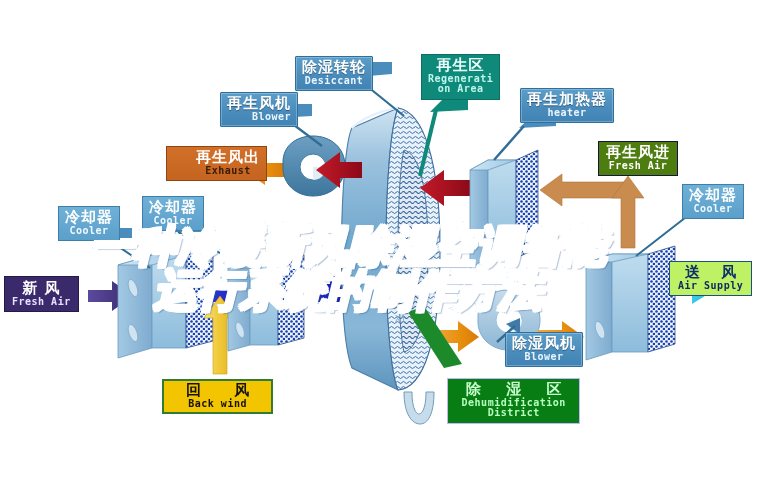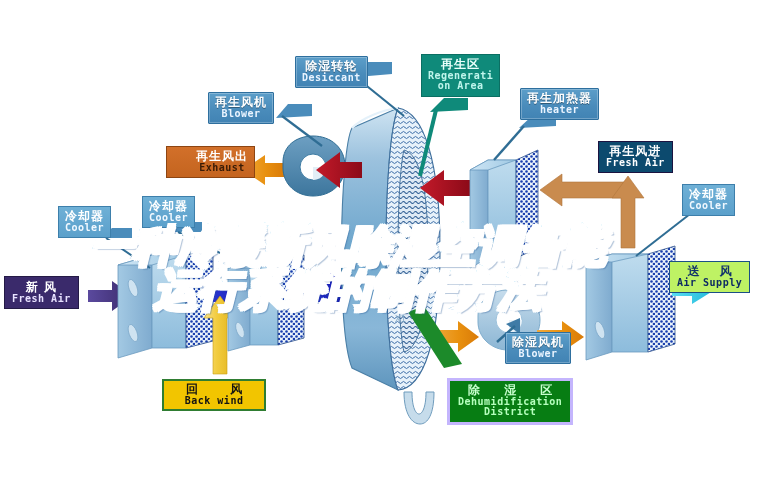--- a/index.html
+++ b/index.html
@@ -18,21 +18,21 @@
     text-align:center;
     line-height:1.05;
     white-space:nowrap;
     letter-spacing:0px;
     z-index:30;
   }
   .tag .cn{
     display:block;
     font-family:"DejaVu Sans","Liberation Sans",sans-serif;
     font-weight:700;
-    font-size:12px;
+    font-size:15px;
     letter-spacing:1px;
   }
   .tag .en{
     display:block;
     font-family:"DejaVu Sans Mono","Liberation Mono",monospace;
     font-weight:700;
     font-size:10px;
     letter-spacing:0.5px;
   }
 
@@ -67,30 +67,30 @@
 
   .tag.purple{
     background:#3a2a6b;
     border:1px solid #241a46;
     padding:4px 7px 4px 7px;
   }
   .tag.purple .cn{color:#ffffff;}
   .tag.purple .en{color:#e8e2ff;}
 
   .tag.navypurple{
-    background:#0c4a6e;
+    background:#4d7c0f;
     border:1px solid #1b1340;
     padding:3px 7px 4px 7px;
   }
   .tag.navypurple .cn{color:#ffffff;}
   .tag.navypurple .en{color:#ffffff;}
 
   .tag.green{
     background:#077d13;
-    border:3px solid #c4b5fd;
+    border:1px solid #c4b5fd;
     padding:3px 8px 4px 8px;
   }
   .tag.green .cn{color:#c9ffcf;letter-spacing:10px;text-indent:10px;}
   .tag.green .en{color:#b6ffbe;}
 
   .tag.cyan{
     background:#bef264;
     border:1px solid #1b4f86;
     padding:3px 7px 4px 7px;
   }
@@ -394,21 +394,21 @@
     <g>
       <path d="M444 368 L408 312 L424 306 L462 364 Z" fill="#1c8a2a"></path>
     </g>
   </svg>
 
   <div class="tag blue" style="left:295px;top:56px;">
     <span class="cn">除湿转轮</span>
     <span class="en">Desiccant</span>
   </div>
 
-  <div class="tag blue" style="left:208px;top:92px;">
+  <div class="tag blue" style="left:220px;top:92px;text-align:right;">
     <span class="cn">再生风机</span>
     <span class="en">Blower</span>
   </div>
 
   <div class="tag teal" style="left:421px;top:54px;">
     <span class="cn">再生区</span>
     <span class="en">Regenerati</span>
     <span class="en">on Area</span>
   </div>
 

